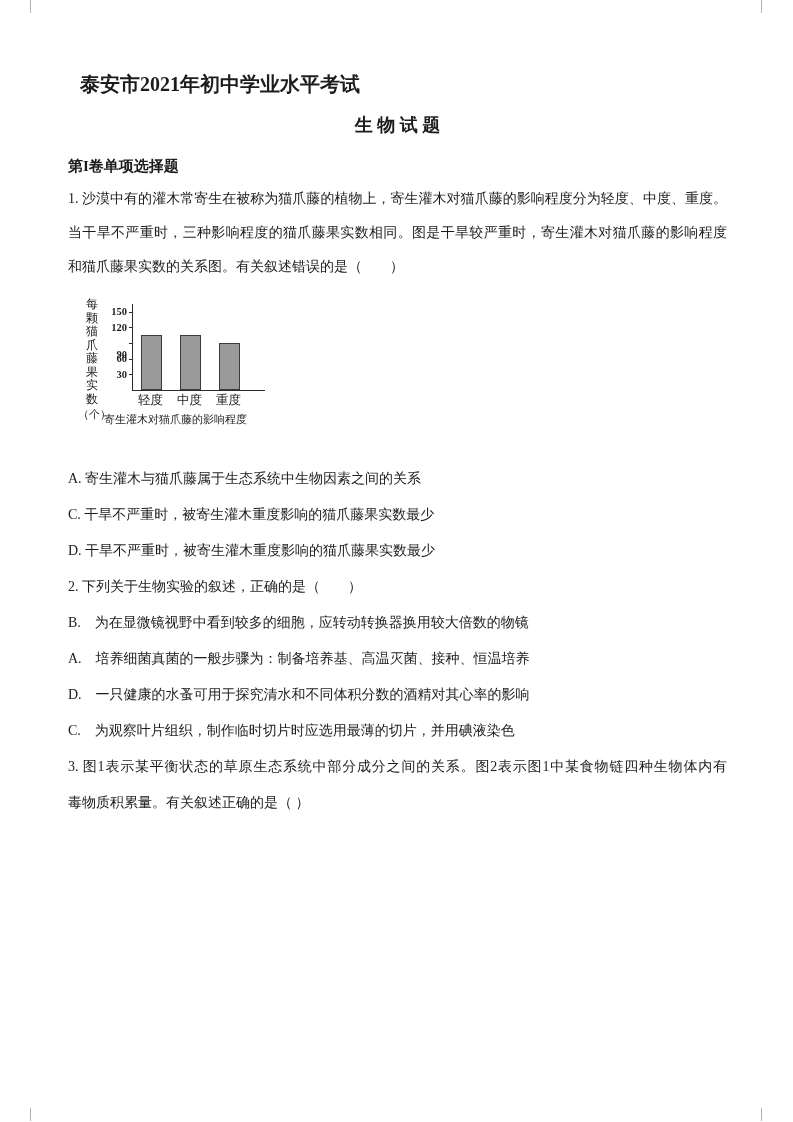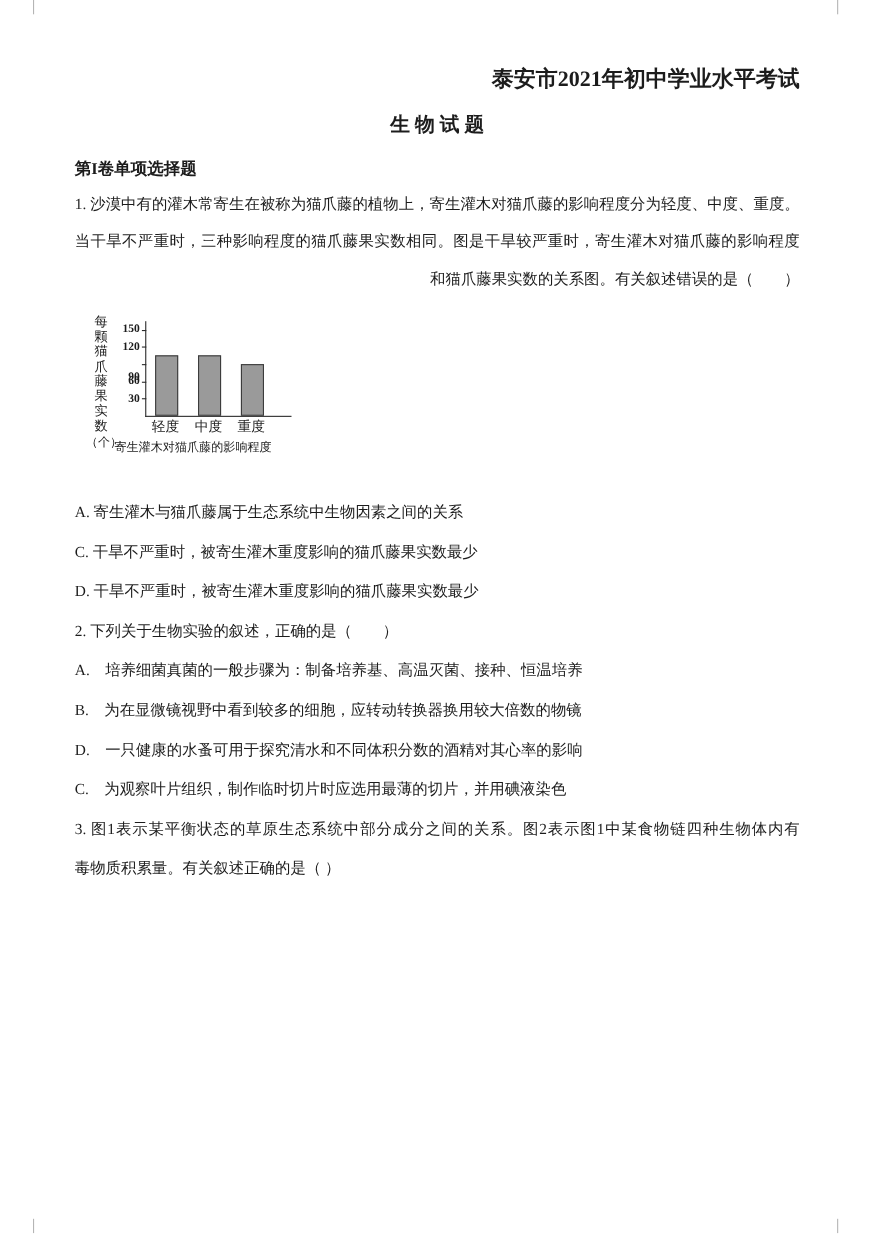--- a/index.html
+++ b/index.html
@@ -13,25 +13,25 @@
     box-sizing:border-box;
     padding:58px 66px 0 68px;
     overflow:hidden;
   }
   .mark{position:absolute;width:1px;height:13px;background:#b5b5b5;}
   .mark.tl{left:30px;top:0;}
   .mark.tr{left:761px;top:0;}
   .mark.bl{left:30px;top:1108px;}
   .mark.br{left:761px;top:1108px;}
 
-  h1.title{font-size:20px;font-weight:bold;text-align:right;margin:0;line-height:28px;}
+  h1.title{font-size:20px;font-weight:bold;text-align:left;margin:12px;line-height:28px;}
   h2.subtitle{font-size:18px;font-weight:bold;text-align:center;margin:14px 0 0 0;line-height:26px;}
   .section{font-size:15px;font-weight:bold;margin-top:16px;line-height:24px;}
 
-  .stem{font-size:14px;line-height:34px;margin:0;text-align:right;}
+  .stem{font-size:14px;line-height:34px;margin:0;}
   .stem.first{margin-top:4px;}
   .just{text-align:justify;text-align-last:justify;}
 
   .bodyline{font-size:14px;line-height:36px;margin:0;}
 
   
   .chart{display:flex;align-items:flex-start;margin:12px 0 34px 16px;}
   .ylabel{font-size:12px;line-height:13.5px;text-align:center;width:16px;margin-top:2px;}
   .ylabel .unit{font-size:11px;white-space:nowrap;margin-top:2px;margin-left:-6px;}
   .plotwrap{margin-left:32px;}
@@ -103,20 +103,20 @@
         </div>
       <div class="xlabel">寄生灌木对猫爪藤的影响程度</div>
     </div>
   </div>
 
   <p class="bodyline">A. 寄生灌木与猫爪藤属于生态系统中生物因素之间的关系</p>
   <p class="bodyline">C. 干旱不严重时，被寄生灌木重度影响的猫爪藤果实数最少</p>
   <p class="bodyline">D. 干旱不严重时，被寄生灌木重度影响的猫爪藤果实数最少</p>
 
   <p class="bodyline">2. 下列关于生物实验的叙述，正确的是（　　）</p>
+  <p class="bodyline">B.　为在显微镜视野中看到较多的细胞，应转动转换器换用较大倍数的物镜</p>
   <p class="bodyline">A.　培养细菌真菌的一般步骤为：制备培养基、高温灭菌、接种、恒温培养</p>
-  <p class="bodyline">B.　为在显微镜视野中看到较多的细胞，应转动转换器换用较大倍数的物镜</p>
   <p class="bodyline">D.　一只健康的水蚤可用于探究清水和不同体积分数的酒精对其心率的影响</p>
   <p class="bodyline">C.　为观察叶片组织，制作临时切片时应选用最薄的切片，并用碘液染色</p>
 
   <p class="bodyline just">3. 图1表示某平衡状态的草原生态系统中部分成分之间的关系。图2表示图1中某食物链四种生物体内有</p>
   <p class="bodyline">毒物质积累量。有关叙述正确的是（ ）</p>
 </div>
 
 </body></html>

